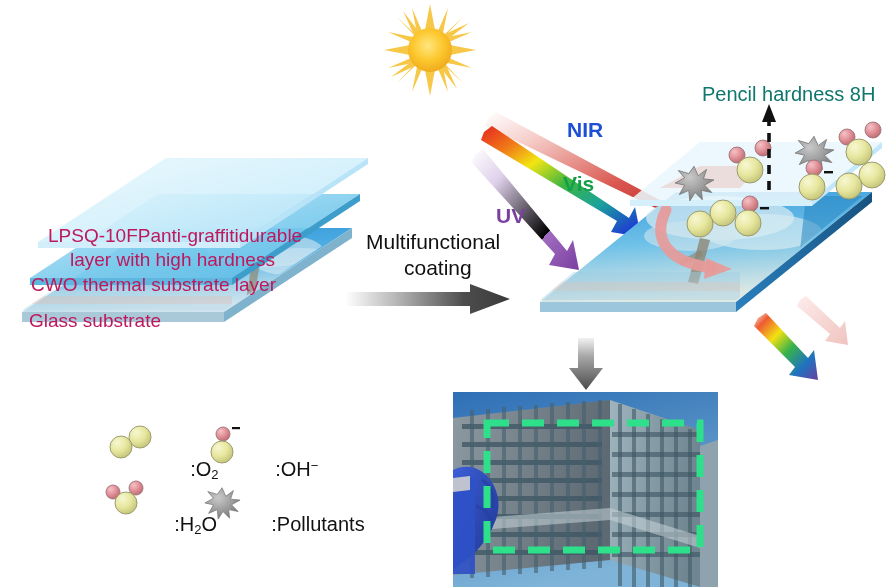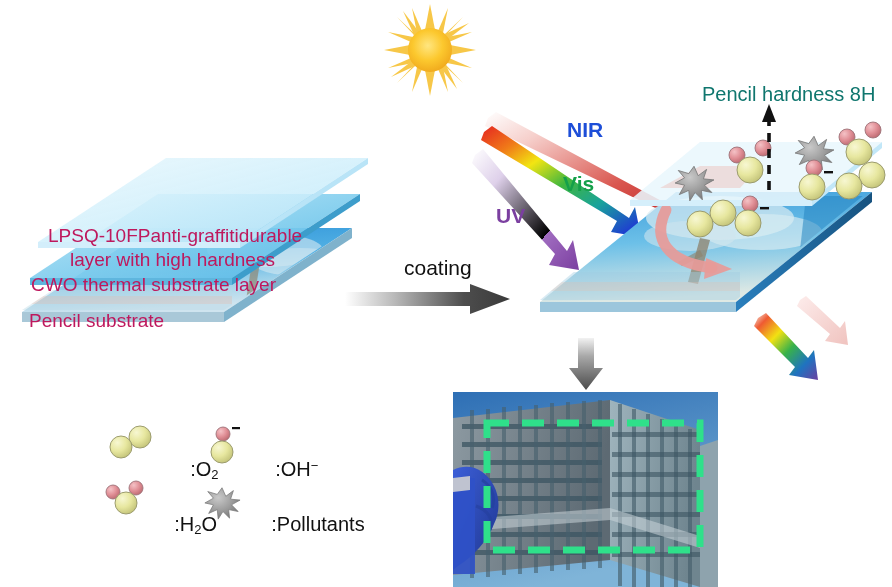--- a/index.html
+++ b/index.html
@@ -373,22 +373,23 @@
         <polygon points="453,478 470,476 470,490 453,492" fill="#e4e0d2" opacity="0.8"></polygon>
       </g>
 
       <rect x="487" y="423" width="213" height="127" fill="none" stroke="#2fe08a" stroke-width="7" stroke-dasharray="22 13"></rect>
     </g>
   </svg>
 
   <div class="txt lbl-layer" style="left:48px; top:225px;">LPSQ-10FPanti-graffitidurable</div>
   <div class="txt lbl-layer" style="left:48px; top:249px;margin-left:22px;">layer with high hardness</div>
   <div class="txt lbl-layer" style="left:31px; top:274px;">CWO thermal substrate layer</div>
-  <div class="txt lbl-layer" style="left:29px; top:310px;">Pencil substrate</div>
-
+  <div class="txt lbl-layer" style="left:29px; top:310px;">Glass substrate</div>
+
+  <div class="txt lbl-multi" style="left:366px; top:230px;">Multifunctional</div>
   <div class="txt lbl-multi" style="left:404px; top:256px;">coating</div>
 
   <div class="txt lbl-band lbl-nir" style="left:567px; top:118px;">NIR</div>
   <div class="txt lbl-band lbl-vis" style="left:563px; top:172px;">Vis</div>
   <div class="txt lbl-band lbl-uv" style="left:496px; top:204px;">UV</div>
 
   <div class="txt lbl-pencil" style="left:702px; top:83px;">Pencil hardness 8H</div>
 
   <svg class="layer" viewBox="0 0 892 587">
 

